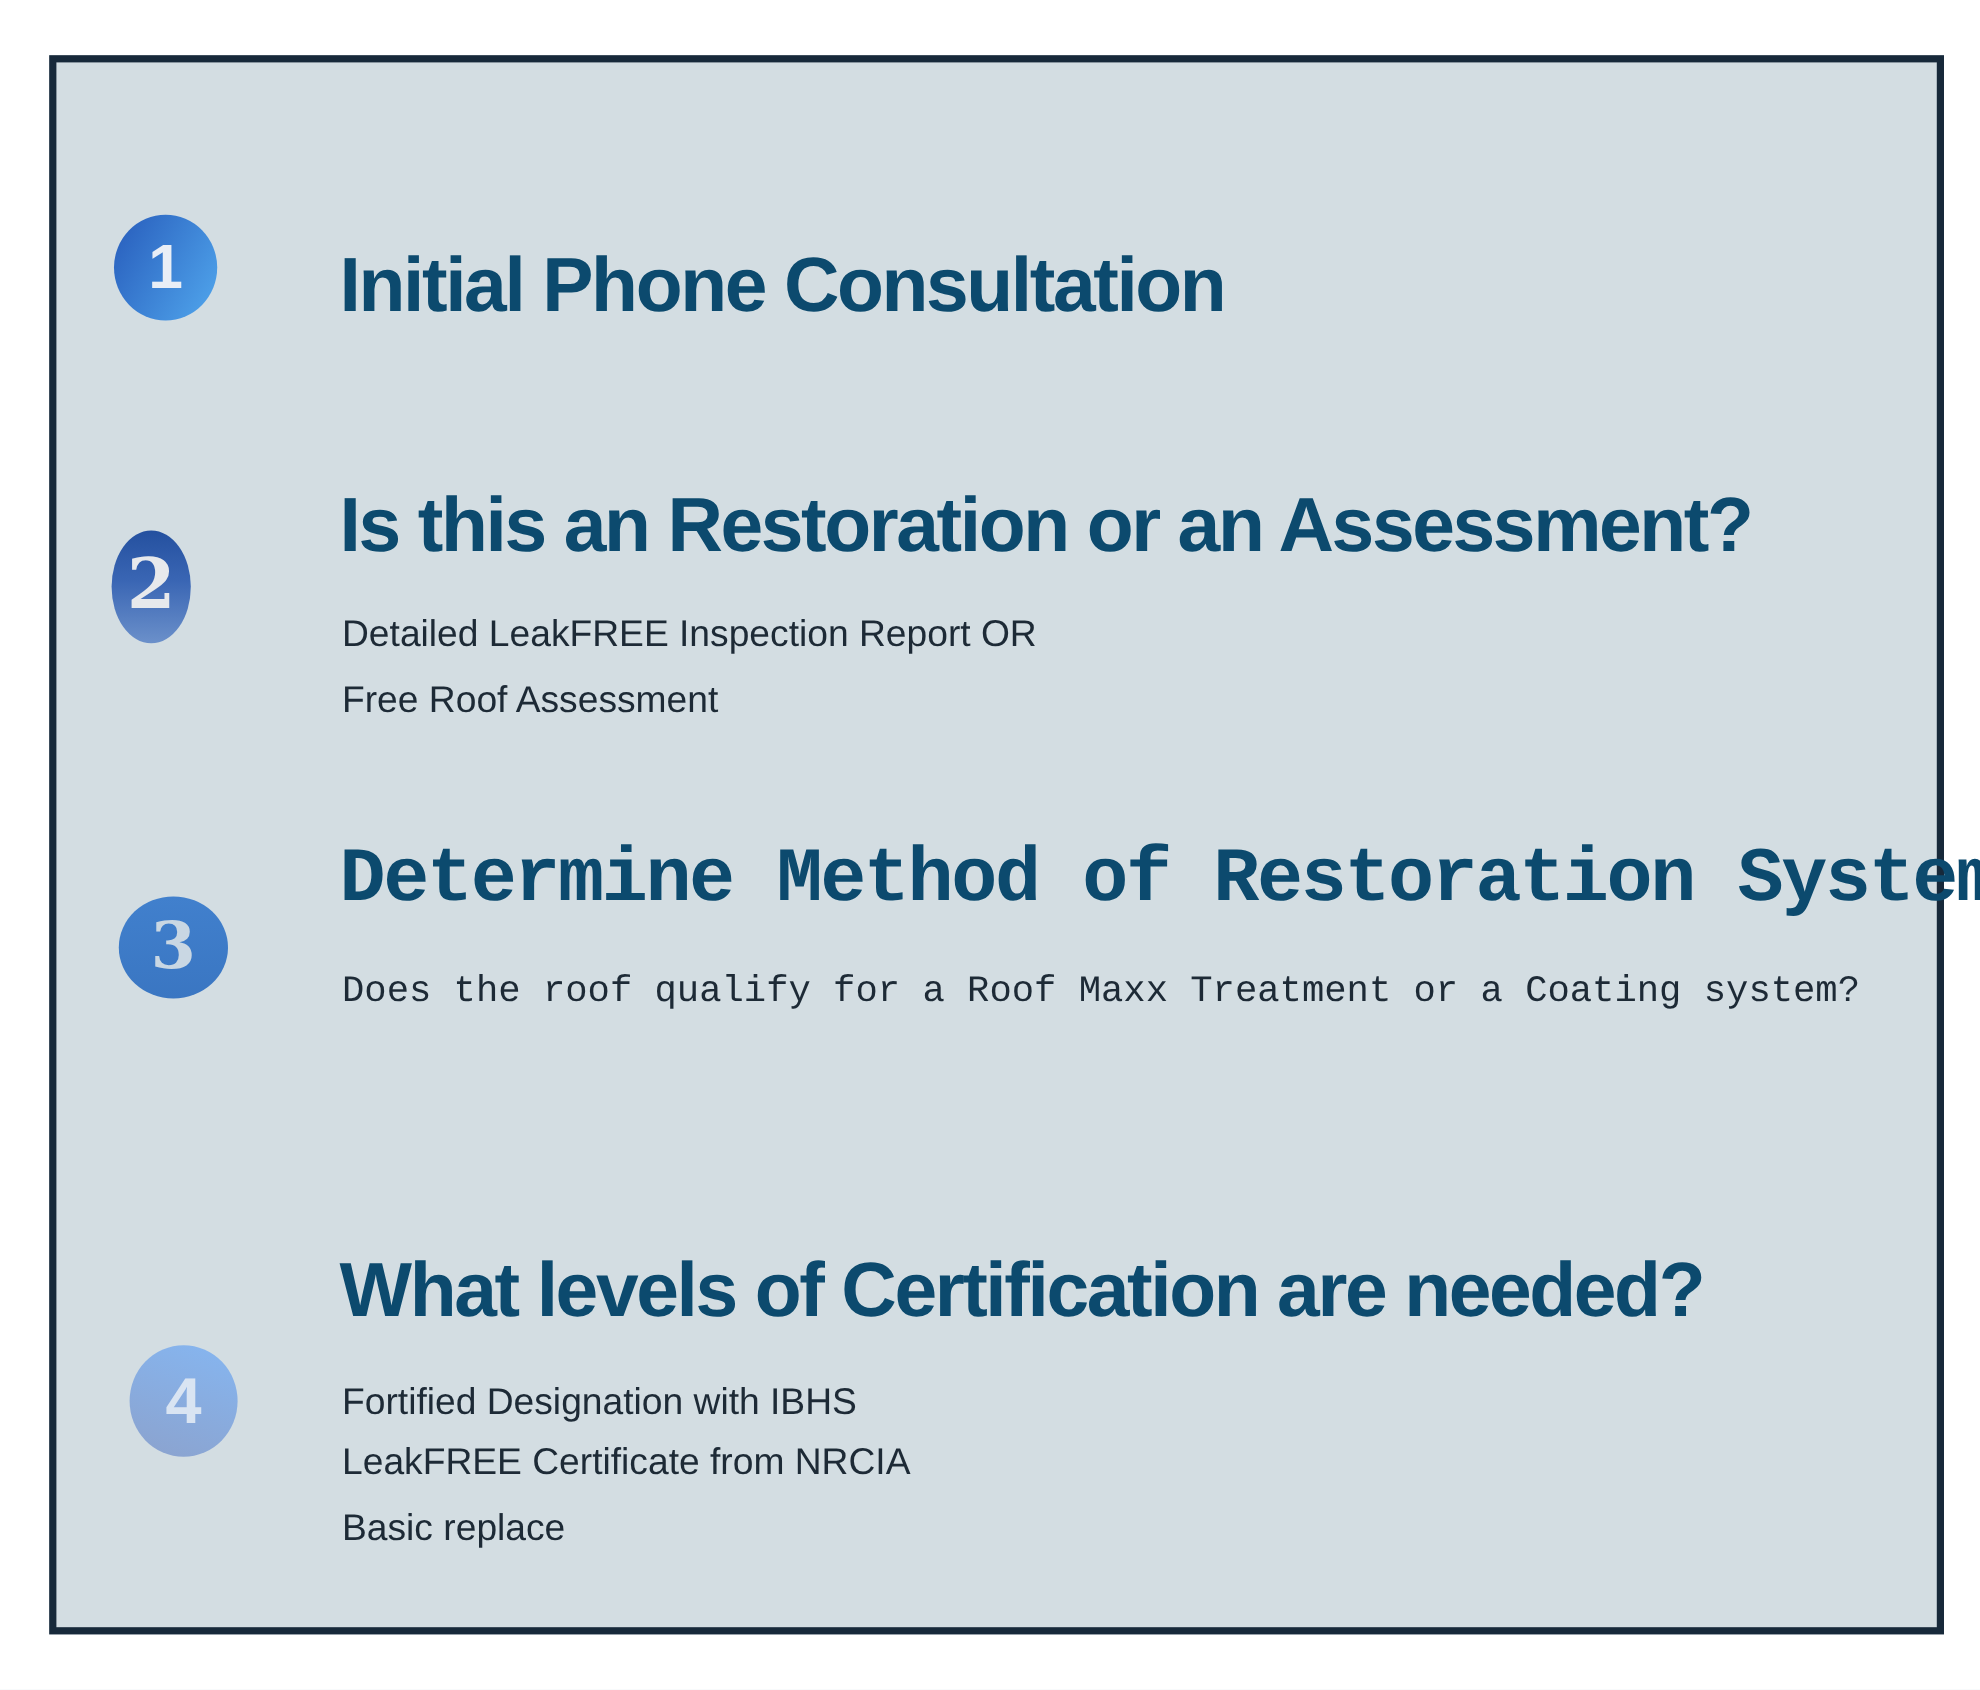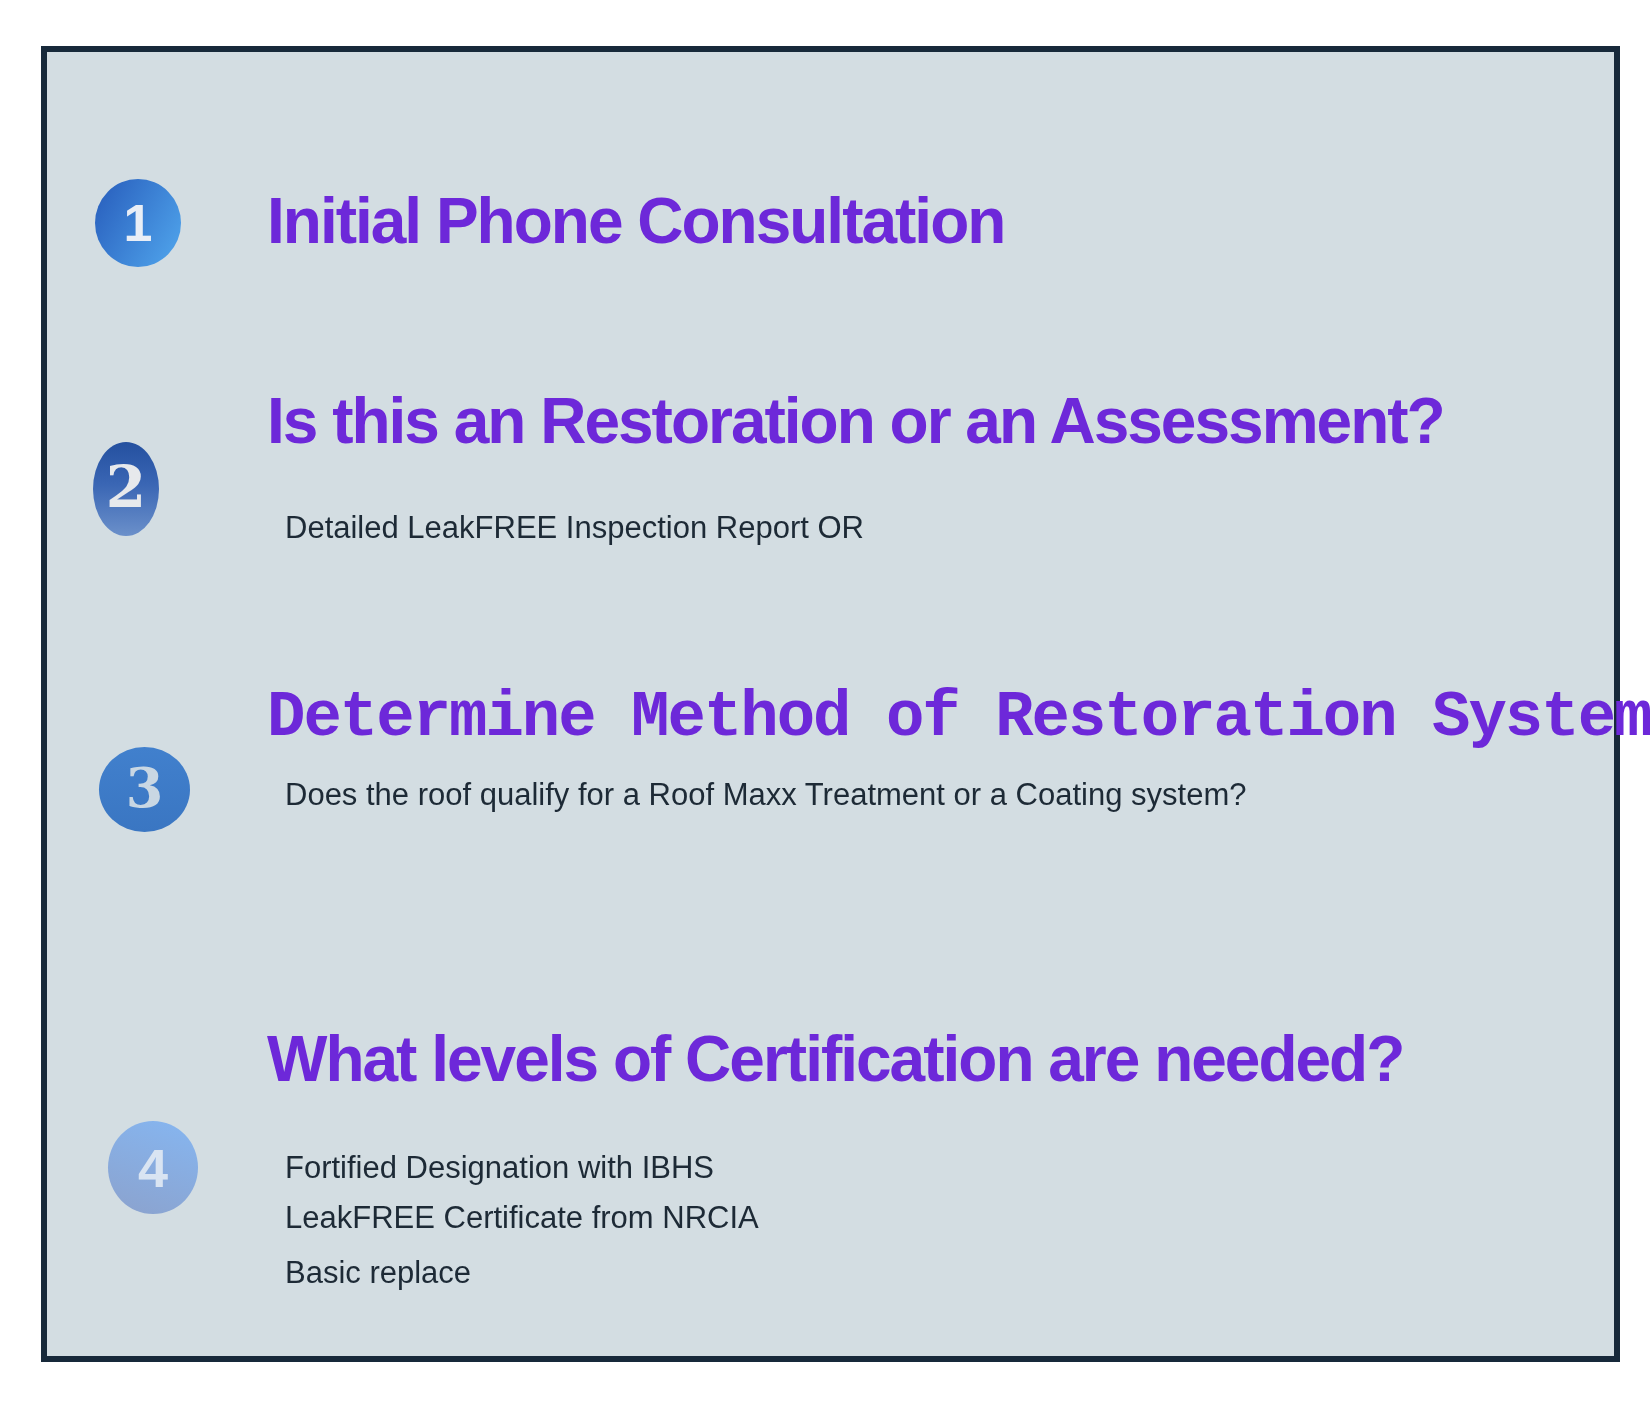--- a/index.html
+++ b/index.html
@@ -21,47 +21,47 @@
     width: 1567px;
     height: 1304px;
     background: #d3dde2;
     border: 6px solid #17293a;
   }
 
   
   .step-title {
     position: absolute;
     left: 220px;
-    margin: 0;
+    margin: 16px;
     font-size: 64px;
     font-weight: bold;
     letter-spacing: -2px;
     line-height: 1;
-    color: #6d28d9;
+    color: #0c4a6e;
     white-space: nowrap;
   }
   .t1 { top: 137px; }
   .t2 { top: 337px; }
   .t3 { top: 634px; font-family: Liberation Mono, monospace; }
   .t4 { top: 975px; }
 
   
   .detail {
     position: absolute;
     left: 222px;
     margin: 16px;
     font-size: 31px;
     font-weight: 500;
     line-height: 1.2;
     color: #1d2a36;
     white-space: nowrap;
   }
   .d2a { top: 441px; }
   .d2b { top: 496px; }
-  .d3a { top: 708px; }
+  .d3a { top: 740px; font-family: Liberation Mono, monospace; }
   .d3b { top: 790px; }
   .d4a { top: 1081px; }
   .d4b { top: 1131px; }
   .d4c { top: 1186px; }
 
   
   .badge {
     position: absolute;
     border-radius: 50%;
     display: flex;
@@ -120,20 +120,21 @@
   <div class="badge badge1">
     <span class="num">1</span>
   </div>
   <h2 class="step-title t1">Initial Phone Consultation</h2>
 
   <div class="badge badge2">
     <span class="num">2</span>
   </div>
   <h2 class="step-title t2">Is this an Restoration or an Assessment?</h2>
   <p class="detail d2a">Detailed LeakFREE Inspection Report OR</p>
+  <p class="detail d2b">Free Roof Assessment</p>
 
   <div class="badge badge3">
     <span class="num">3</span>
   </div>
   <h2 class="step-title t3">Determine Method of Restoration System</h2>
   <p class="detail d3a">Does the roof qualify for a Roof Maxx Treatment or a Coating system?</p>
 
   <div class="badge badge4">
     <span class="num">4</span>
   </div>

